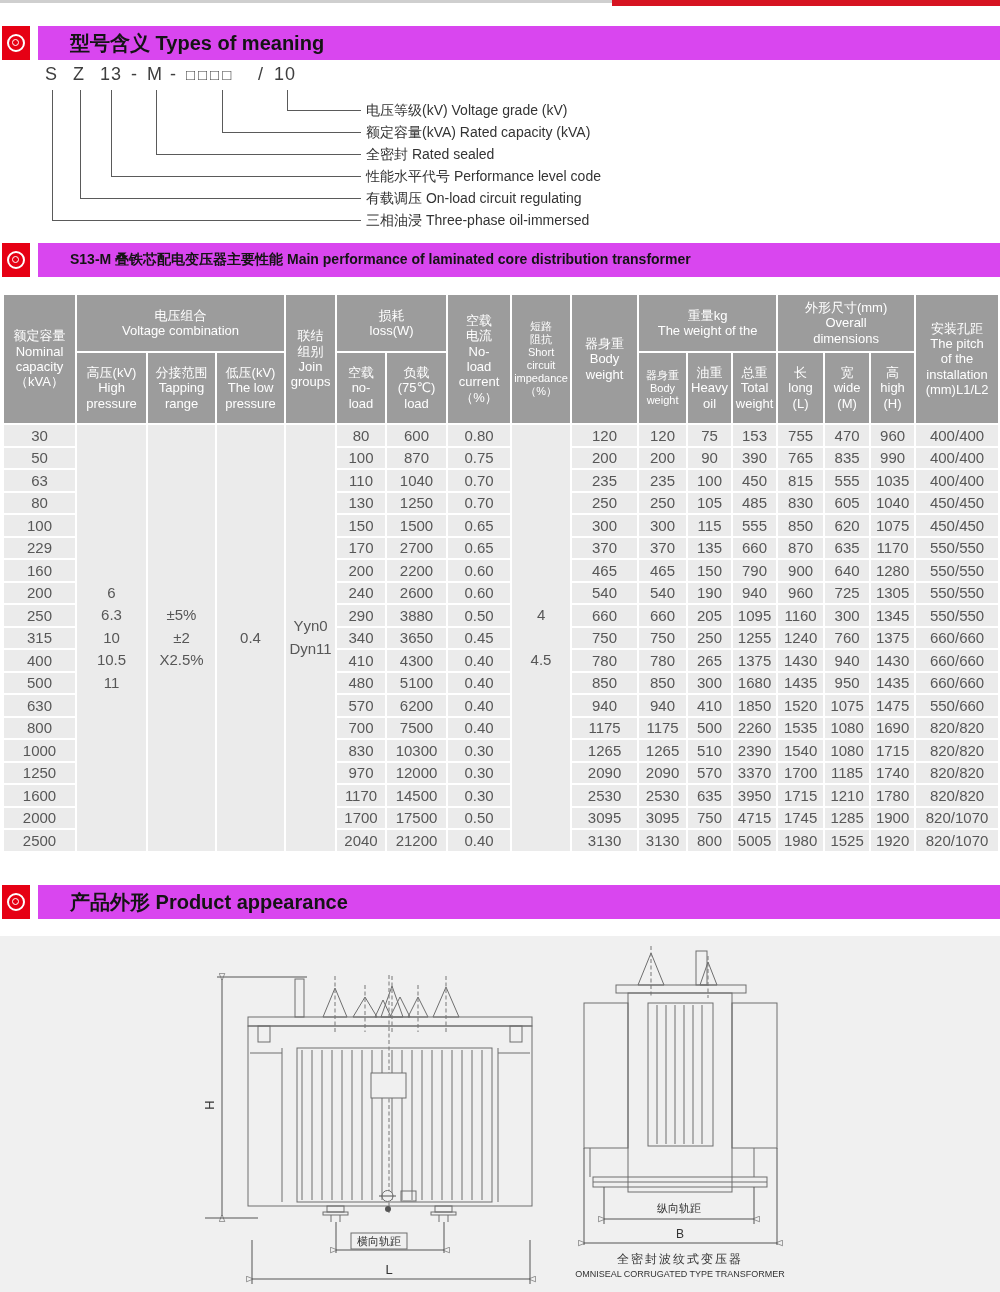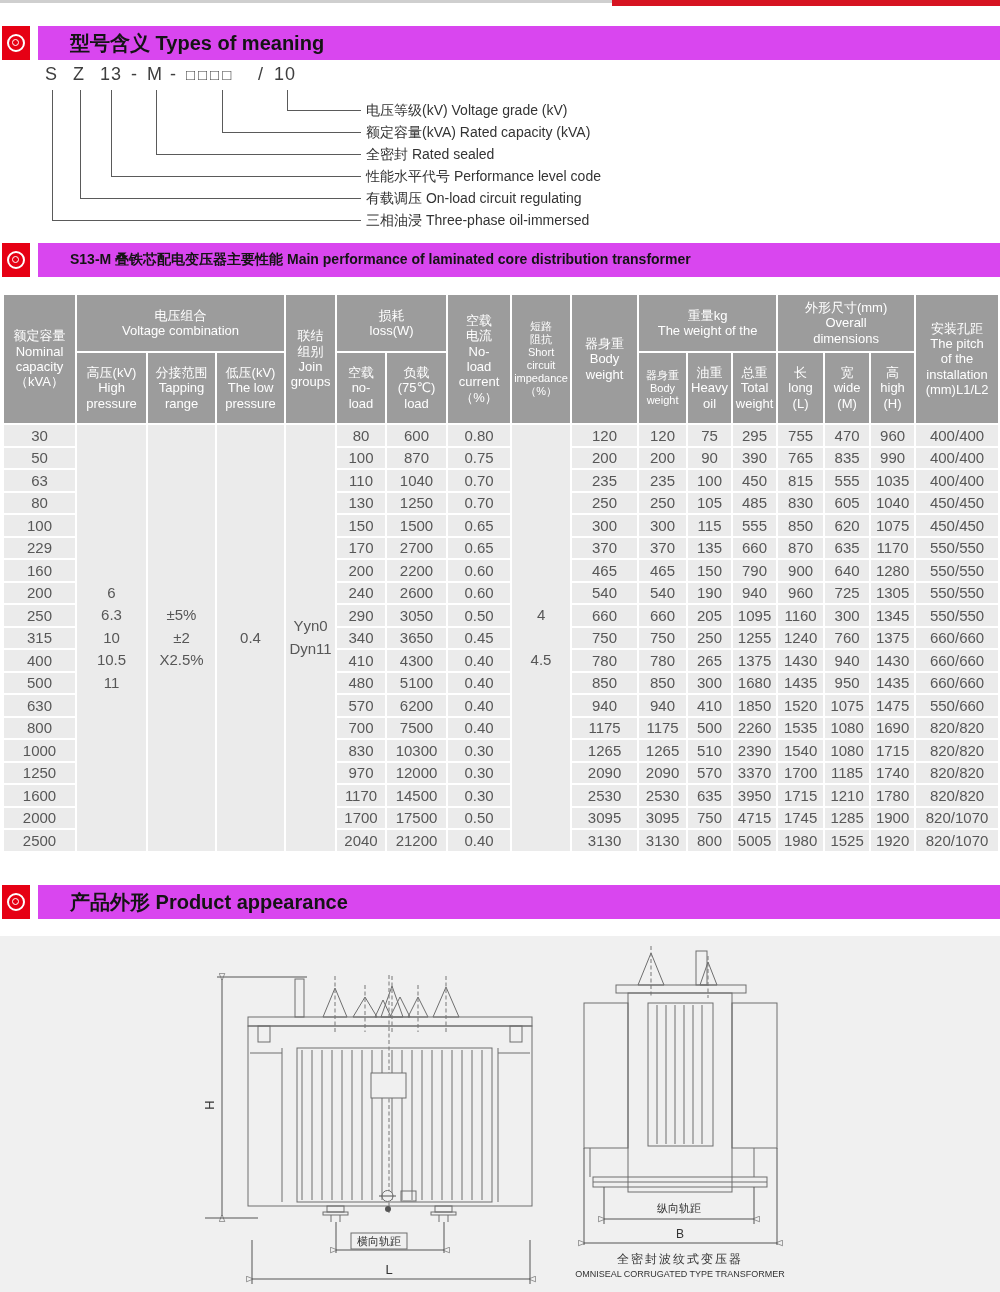--- a/index.html
+++ b/index.html
@@ -219,21 +219,21 @@
 Dyn11</td>
         <td>80</td>
         <td>600</td>
         <td>0.80</td>
         <td class="merged" rowspan="19">4
 
 4.5</td>
         <td>120</td>
         <td>120</td>
         <td>75</td>
-        <td>295</td>
+        <td>153</td>
         <td>755</td>
         <td>470</td>
         <td>960</td>
         <td>400/400</td>
       </tr>
       <tr>
         <td>50</td>
         <td>100</td>
         <td>870</td>
         <td>0.75</td>
@@ -326,21 +326,21 @@
         <td>190</td>
         <td>940</td>
         <td>960</td>
         <td>725</td>
         <td>1305</td>
         <td>550/550</td>
       </tr>
       <tr>
         <td>250</td>
         <td>290</td>
-        <td>3050</td>
+        <td>3880</td>
         <td>0.50</td>
         <td>660</td>
         <td>660</td>
         <td>205</td>
         <td>1095</td>
         <td>1160</td>
         <td>300</td>
         <td>1345</td>
         <td>550/550</td>
       </tr>

